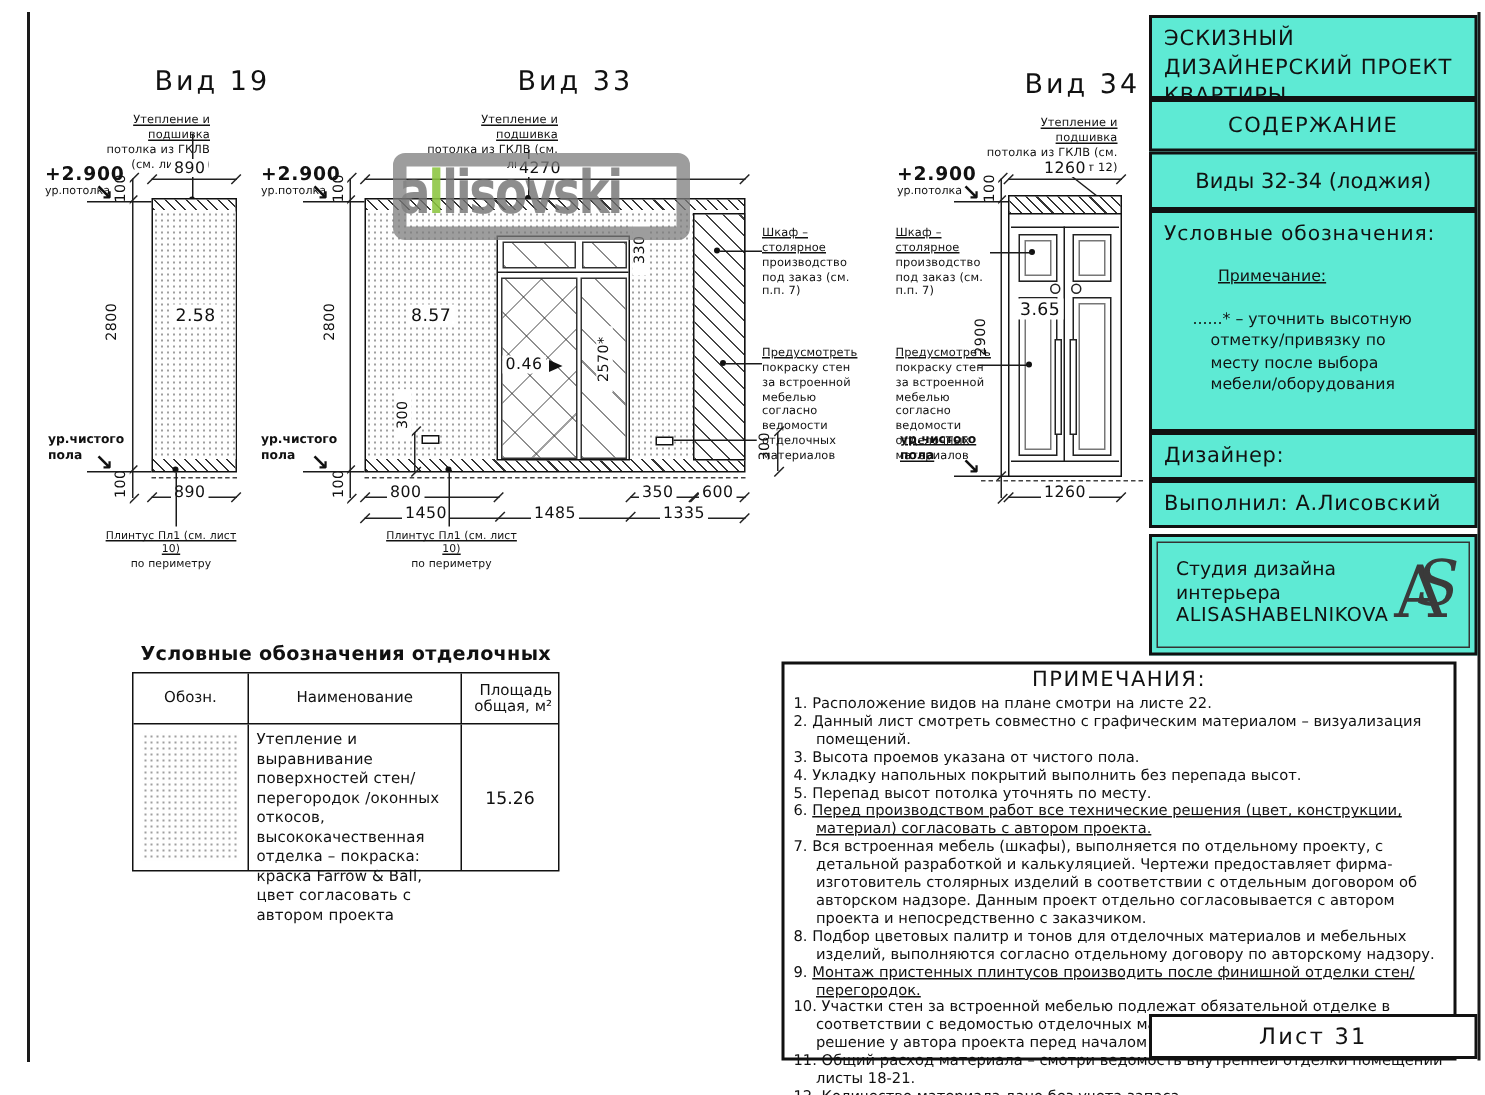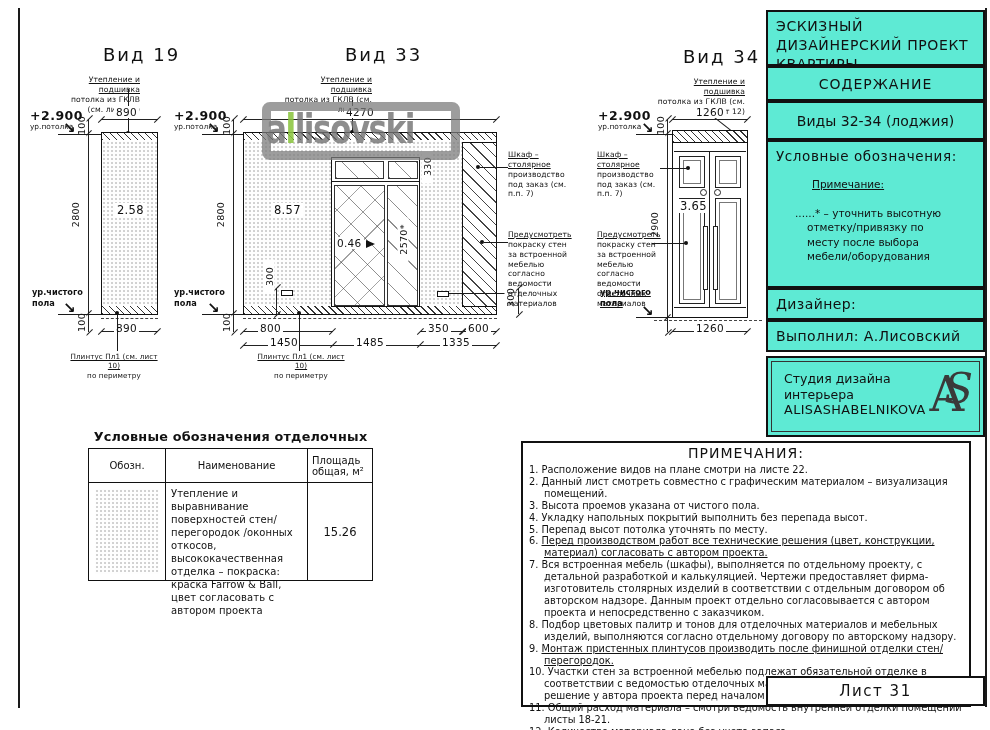--- a/index.html
+++ b/index.html
@@ -314,21 +314,21 @@
 
   <div class="sheetno">
     <span>Лист 31</span>
   </div>
 
   <div class="mt-title">Условные обозначения отделочных материалов</div>
   <div class="mtable">
     <div class="mrow mhead">
       <div class="mcell c1 ctr">Обозн.</div>
       <div class="mcell c2 ctr">Наименование</div>
-      <div class="mcell c3 ctr" style="padding:0 4px;text-align:left">Площадь общая, м²</div>
+      <div class="mcell c3 ctr" style="padding:0 4px;text-align:right">Площадь общая, м²</div>
     </div>
     <div class="mrow mbody">
       <div class="mcell c1" style="position:relative">
         <div class="stipple" style="position:absolute;inset:6px"></div>
       </div>
       <div class="mcell c2">
         <div class="mname">Утепление и выравнивание поверхностей стен/перегородок /оконных откосов, высококачественная отделка – покраска: краска Farrow &amp; Ball, цвет согласовать с автором проекта</div>
       </div>
       <div class="mcell c3 ctr" style="font-size:11.5px">
         <span>15.26</span>

